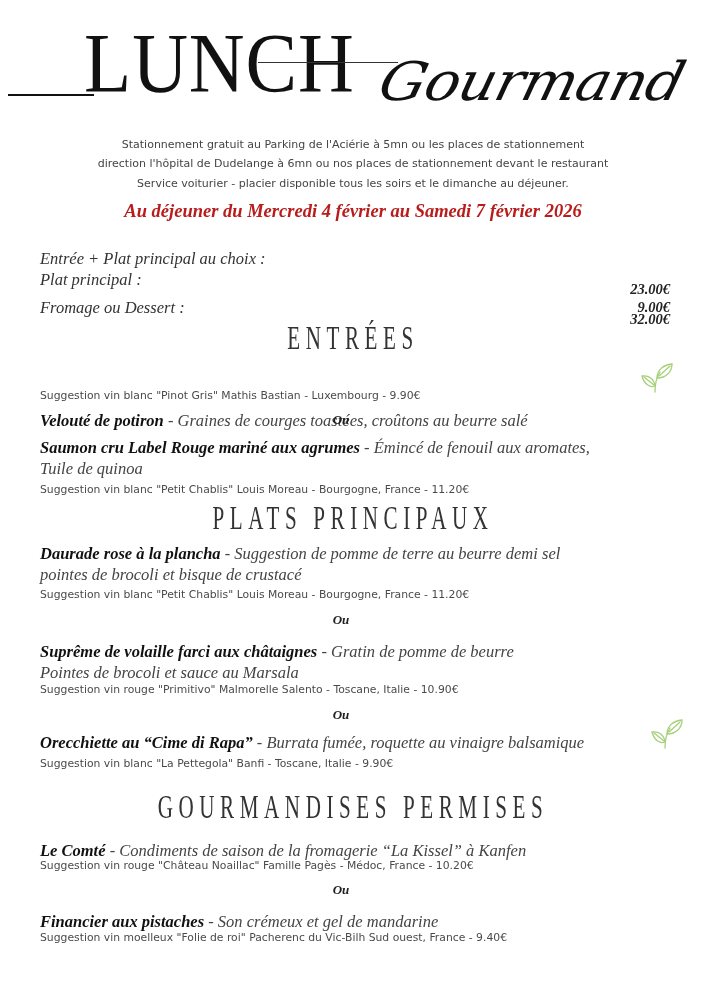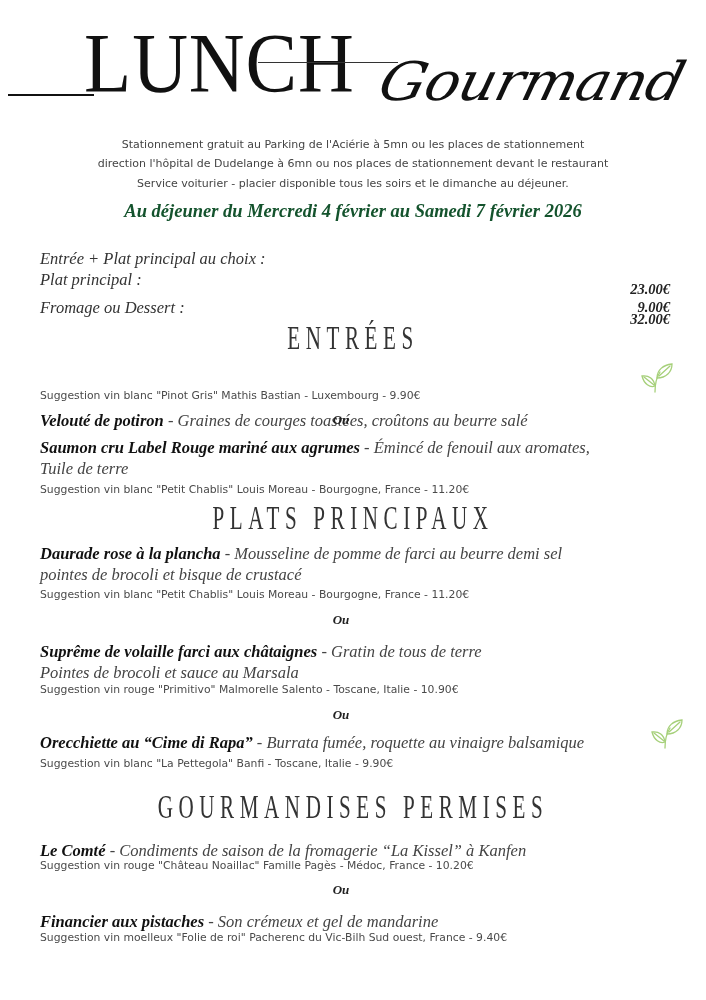--- a/index.html
+++ b/index.html
@@ -51,21 +51,21 @@
     font-family: "DejaVu Sans", "Liberation Sans", sans-serif;
     font-size: 11px;
     color: #444;
     line-height: 19px;
   }
   .date-line {
     left: 0; width: 706px; text-align: center;
     font-family: "Liberation Serif", "DejaVu Serif", serif;
     font-style: italic; font-weight: bold;
     font-size: 18.5px;
-    color: #14532d;
+    color: #b91c1c;
   }
 
   
   .formula-label {
     left: 40px;
     font-family: "Liberation Serif", "DejaVu Serif", serif;
     font-style: italic;
     font-size: 16.5px;
     color: #333;
     line-height: 20px;
@@ -156,35 +156,35 @@
     <path d="M32 4 L21 14"></path>
   </g>
 </svg>
 <div class="abs wine" style="top:389px;">Suggestion vin blanc "Pinot Gris" Mathis Bastian - Luxembourg - 9.90€</div>
 
 <div class="abs or" style="top:412px;">Ou</div>
 
 <div class="abs dish" style="top:437px;">
   <span class="name">Saumon cru Label Rouge mariné aux agrumes</span><span> - </span><span>Émincé de fenouil aux aromates,</span>
 </div>
-<div class="abs dish" style="top:458px;">Tuile de terre</div>
+<div class="abs dish" style="top:458px;">Tuile de quinoa</div>
 <div class="abs wine" style="top:483px;">Suggestion vin blanc "Petit Chablis" Louis Moreau - Bourgogne, France - 11.20€</div>
 
 <div class="abs section-title" style="top:500px;">PLATS PRINCIPAUX</div>
 
 <div class="abs dish" style="top:543px;">
-  <span class="name">Daurade rose à la plancha</span><span> - </span><span>Mousseline de pomme de farci au beurre demi sel</span>
+  <span class="name">Daurade rose à la plancha</span><span> - </span><span>Suggestion de pomme de terre au beurre demi sel</span>
 </div>
 <div class="abs dish" style="top:564px;">pointes de brocoli et bisque de crustacé</div>
 <div class="abs wine" style="top:588px;">Suggestion vin blanc "Petit Chablis" Louis Moreau - Bourgogne, France - 11.20€</div>
 
 <div class="abs or" style="top:612px;">Ou</div>
 
 <div class="abs dish" style="top:641px;">
-  <span class="name">Suprême de volaille farci aux châtaignes</span><span> - </span><span>Gratin de tous de terre</span>
+  <span class="name">Suprême de volaille farci aux châtaignes</span><span> - </span><span>Gratin de pomme de beurre</span>
 </div>
 <div class="abs dish" style="top:662px;">Pointes de brocoli et sauce au Marsala</div>
 <div class="abs wine" style="top:683px;">Suggestion vin rouge "Primitivo" Malmorelle Salento - Toscane, Italie - 10.90€</div>
 
 <div class="abs or" style="top:707px;">Ou</div>
 
 <div class="abs dish" style="top:732px; width:640px;">
   <span class="name">Orecchiette au “Cime di Rapa”</span><span> - </span><span>Burrata fumée, roquette au vinaigre balsamique</span>
 </div>
 <svg class="abs leaf" style="left:648px; top:718px;" viewBox="0 0 36 32">

